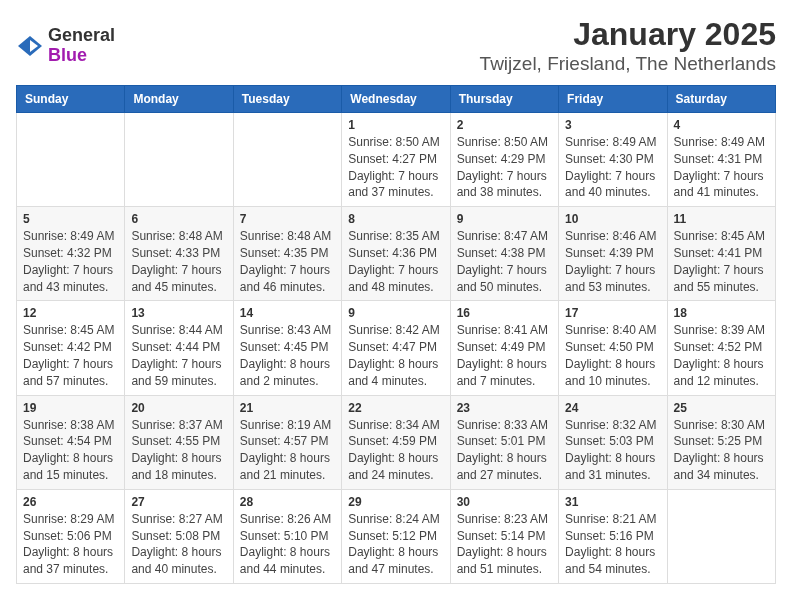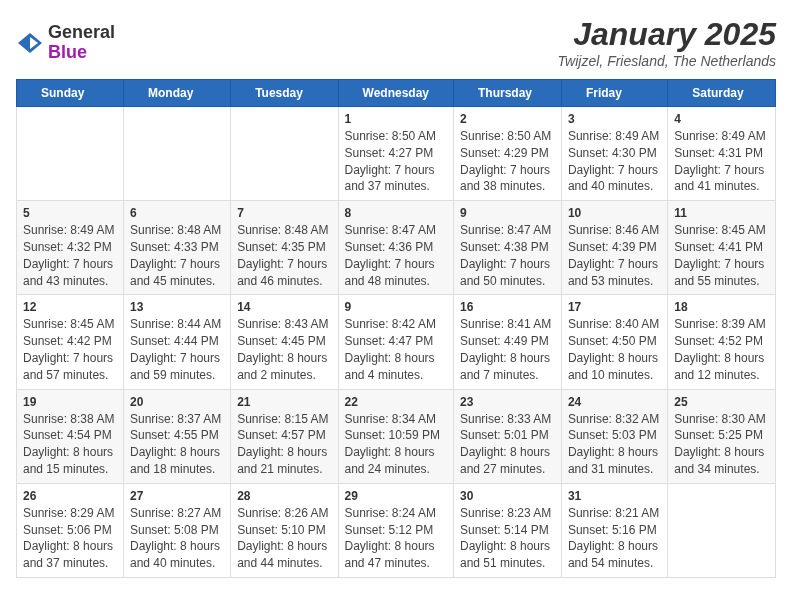--- a/index.html
+++ b/index.html
@@ -27,42 +27,41 @@
       line-height: 1.1;
     }
     .logo-general { color: #333; }
     .logo-blue { color: #a21caf; }
     .logo-icon {
       width: 28px;
       height: 28px;
     }
     .title-block {
       text-align: right;
-      font-style: italic;
     }
     .month-title {
       font-size: 32px;
       font-weight: bold;
       color: #333;
     }
     .subtitle {
-      font-size: 14px;
+      font-size: 19px;
       color: #555;
     }
     .calendar {
       width: 100%;
       border-collapse: collapse;
       border: 1px solid #ccc;
     }
     .calendar th {
       background-color: #2a6bba;
       color: #fff;
       font-size: 12px;
       font-weight: bold;
-      padding: 6px 24px;
+      padding: 6px 8px;
       text-align: left;
       border: 1px solid #1a5ba8;
     }
     .calendar td {
       width: calc(100% / 7);
       vertical-align: top;
       padding: 5px 6px;
       border: 1px solid #ddd;
       font-size: 10.5px;
       color: #333;
@@ -163,21 +162,21 @@
 Daylight: 7 hours and 45 minutes.</div>
         </td>
         <td>
           <span class="day-number">7</span>
           <div class="day-info">Sunrise: 8:48 AM
 Sunset: 4:35 PM
 Daylight: 7 hours and 46 minutes.</div>
         </td>
         <td>
           <span class="day-number">8</span>
-          <div class="day-info">Sunrise: 8:47 AM
+          <div class="day-info">Sunrise: 8:35 AM
 Sunset: 4:36 PM
 Daylight: 7 hours and 48 minutes.</div>
         </td>
         <td>
           <span class="day-number">9</span>
           <div class="day-info">Sunrise: 8:47 AM
 Sunset: 4:38 PM
 Daylight: 7 hours and 50 minutes.</div>
         </td>
         <td>
@@ -245,28 +244,28 @@
 Daylight: 8 hours and 15 minutes.</div>
         </td>
         <td>
           <span class="day-number">20</span>
           <div class="day-info">Sunrise: 8:37 AM
 Sunset: 4:55 PM
 Daylight: 8 hours and 18 minutes.</div>
         </td>
         <td>
           <span class="day-number">21</span>
-          <div class="day-info">Sunrise: 8:15 AM
+          <div class="day-info">Sunrise: 8:19 AM
 Sunset: 4:57 PM
 Daylight: 8 hours and 21 minutes.</div>
         </td>
         <td>
           <span class="day-number">22</span>
           <div class="day-info">Sunrise: 8:34 AM
-Sunset: 10:59 PM
+Sunset: 4:59 PM
 Daylight: 8 hours and 24 minutes.</div>
         </td>
         <td>
           <span class="day-number">23</span>
           <div class="day-info">Sunrise: 8:33 AM
 Sunset: 5:01 PM
 Daylight: 8 hours and 27 minutes.</div>
         </td>
         <td>
           <span class="day-number">24</span>

